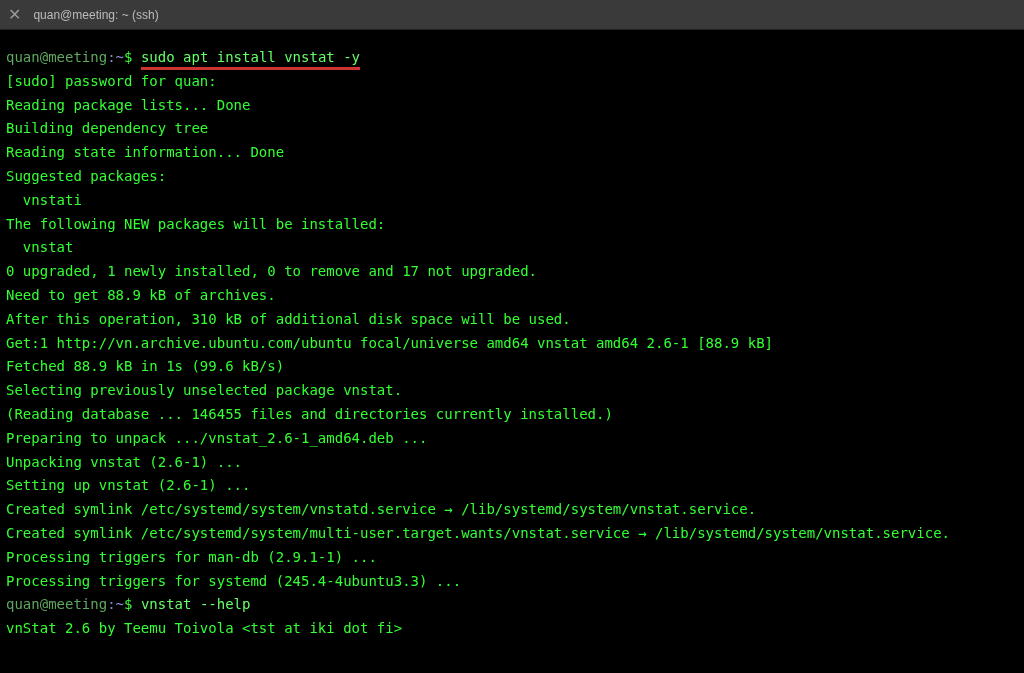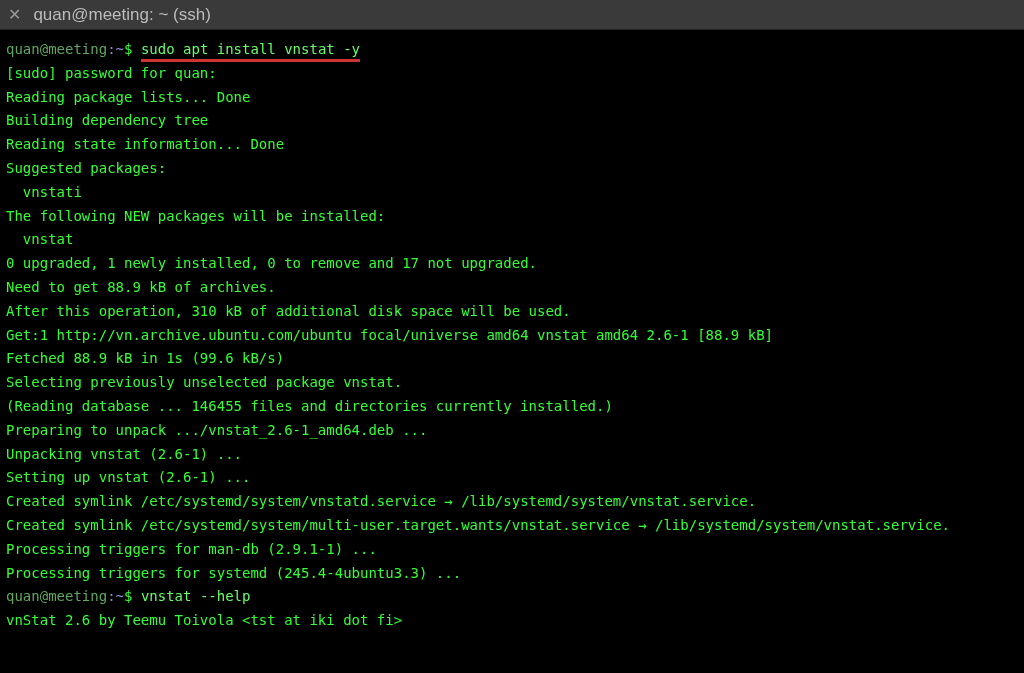--- a/index.html
+++ b/index.html
@@ -26,26 +26,26 @@
     }
     .close-tab {
       color: #999;
       font-size: 16px;
       margin-right: 12px;
       cursor: pointer;
       font-family: sans-serif;
     }
     .tab-title {
       color: #bbb;
-      font-size: 17px;
+      font-size: 12px;
       font-family: sans-serif;
     }
     .terminal {
       background: #000;
-      padding: 8px 6px;
+      padding: 16px 6px;
       height: calc(100% - 30px);
       line-height: 1.7;
       white-space: pre;
       position: relative;
       z-index: 2;
       color: #33ff33;
     }
     .prompt-user {
       color: #5fa65f;
     }

